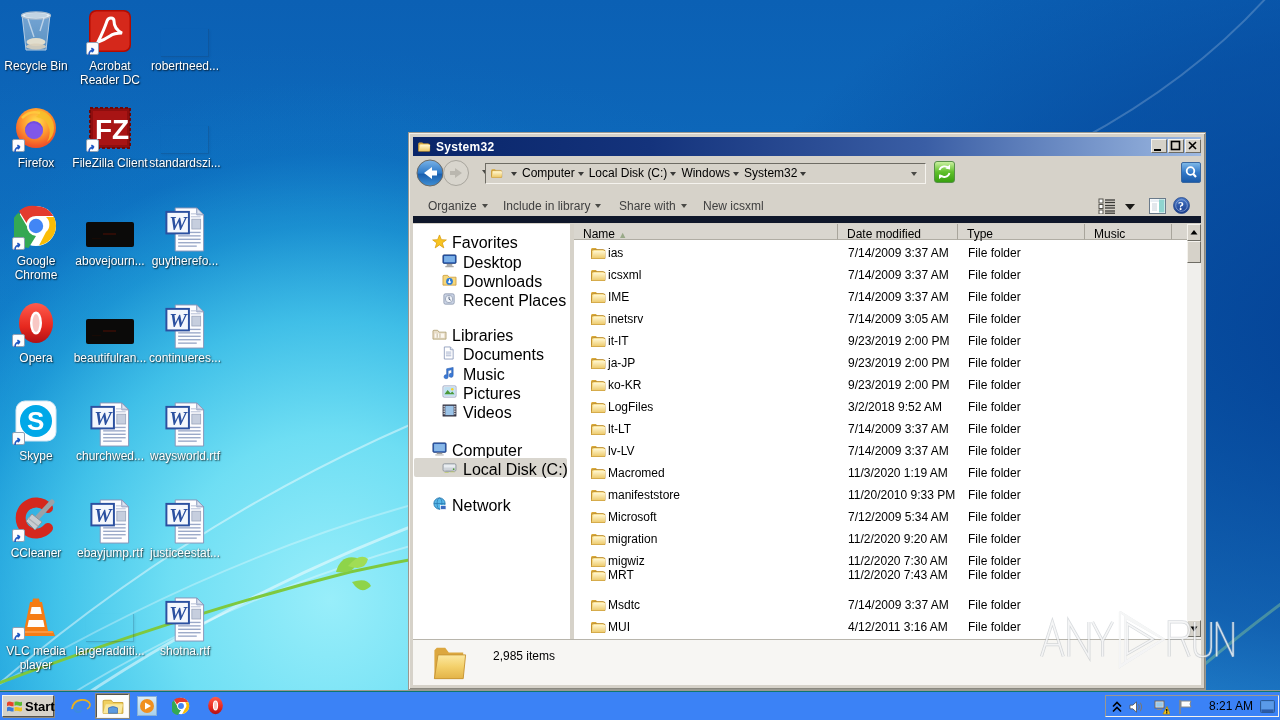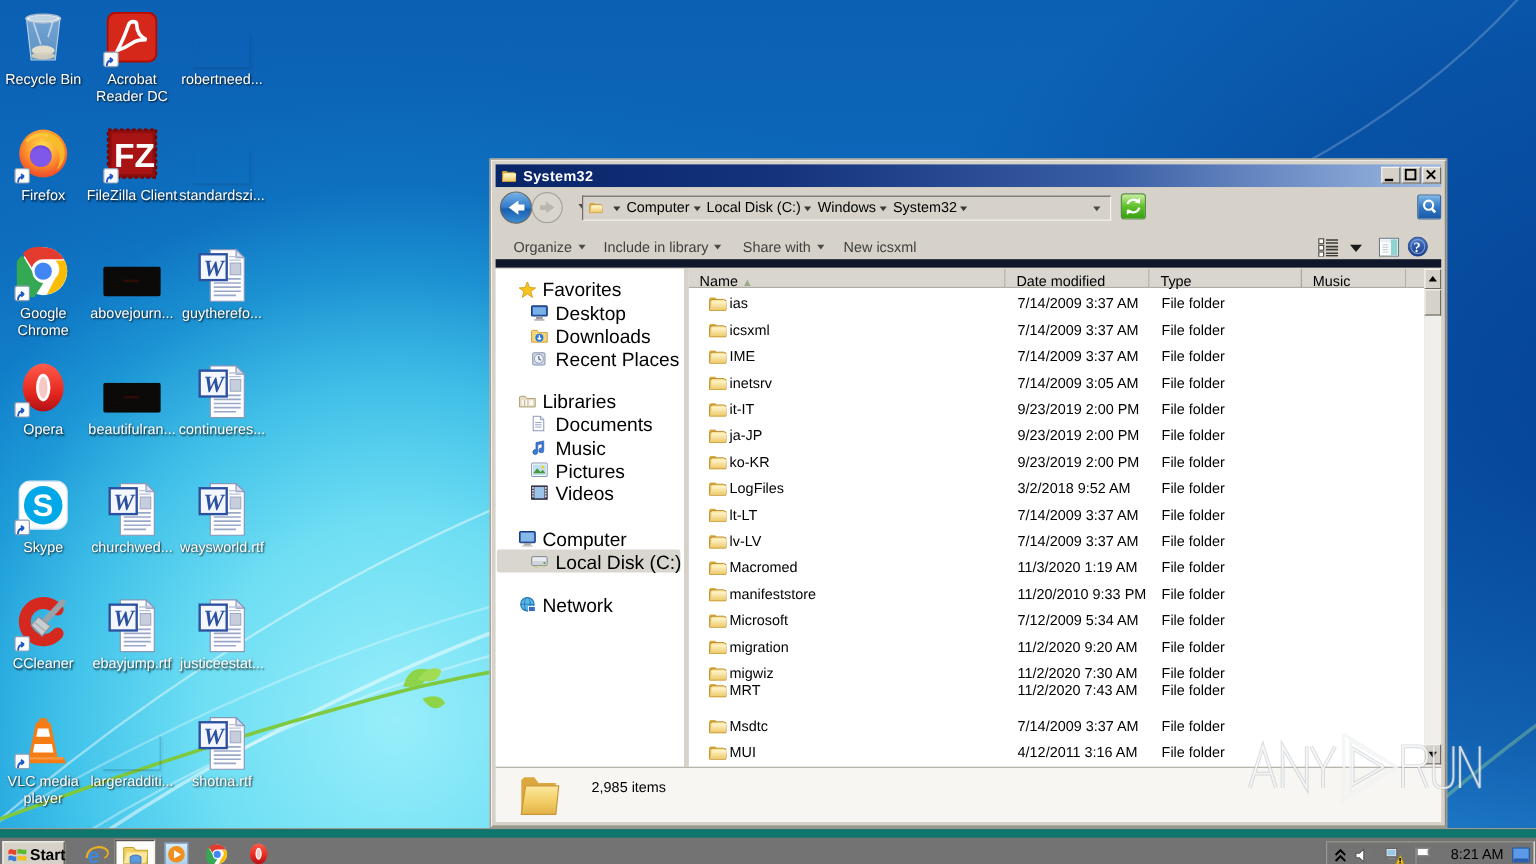--- a/index.html
+++ b/index.html
@@ -40,22 +40,22 @@
 .hdr { position:absolute; top:0; height:16px; background:#d9d6cf; border-right:1px solid #a8a59c;
   border-bottom:1px solid #b0ada4; font-size:12px; color:#000; padding:3px 0 0 9px; }
 .row { position:absolute; left:0; right:0; height:22px; font-size:12px; color:#000; }
 .row .nm { position:absolute; left:34px; top:4px; }
 .row .dt { position:absolute; left:274px; top:4px; }
 .row .ty { position:absolute; left:394px; top:4px; }
 .row svg { position:absolute; left:16px; top:3px; }
 .nitem { position:absolute; left:0; height:18px; width:100%; }
 .nitem .txt { position:absolute; font-size:16px; top:1px; color:#000; }
 .nitem svg { position:absolute; top:0; }
-#taskbar { position:absolute; left:0; bottom:0; width:1280px; height:29px; background:#737373;
-  border-top:7px solid #0f766e; box-shadow:0 -1px 0 #9a9890; }
+#taskbar { position:absolute; left:0; bottom:0; width:1280px; height:29px; background:#3b82f6;
+  border-top:1px solid #0f766e; box-shadow:0 -1px 0 #9a9890; }
 #startbtn { position:absolute; left:2px; top:3px; width:52px; height:22px; background:#d6d2c9;
   border:1px solid; border-color:#f5f3ee #55534c #55534c #f5f3ee; box-shadow:1px 1px 0 #8a887f; }
 #startbtn .st { position:absolute; left:22px; top:3px; font-weight:bold; font-size:13px; color:#000; }
 #tray { position:absolute; right:1px; top:3px; width:174px; height:22px;
   border:1px solid; border-color:#9a9890 #f5f3ee #f5f3ee #9a9890; }
 #clock { position:absolute; right:27px; top:7px; font-size:12px; color:#000; }
 .ghost { position:absolute; width:48px; height:28px;
   border-right:1.5px solid rgba(22,48,84,0.22); border-bottom:1.5px solid rgba(22,48,84,0.22);
   box-shadow:1px 1px 2px rgba(22,48,84,0.10); }
 </style>

